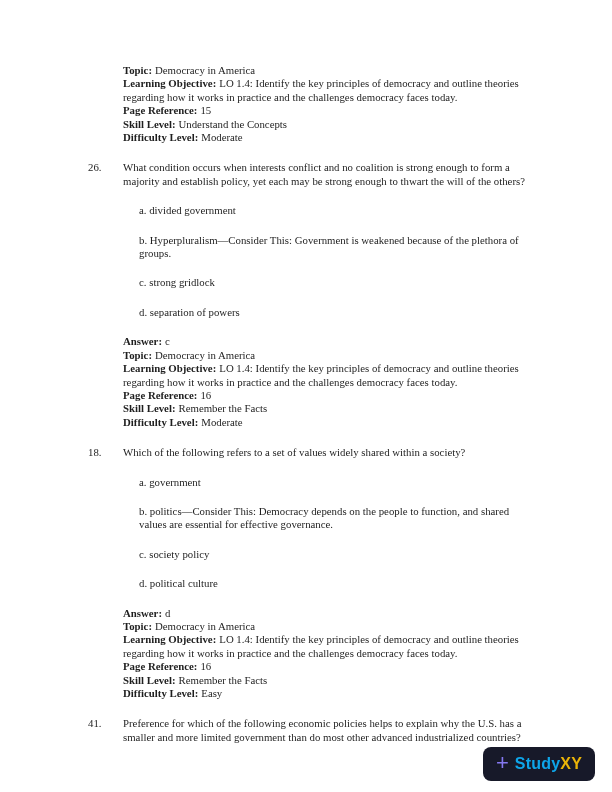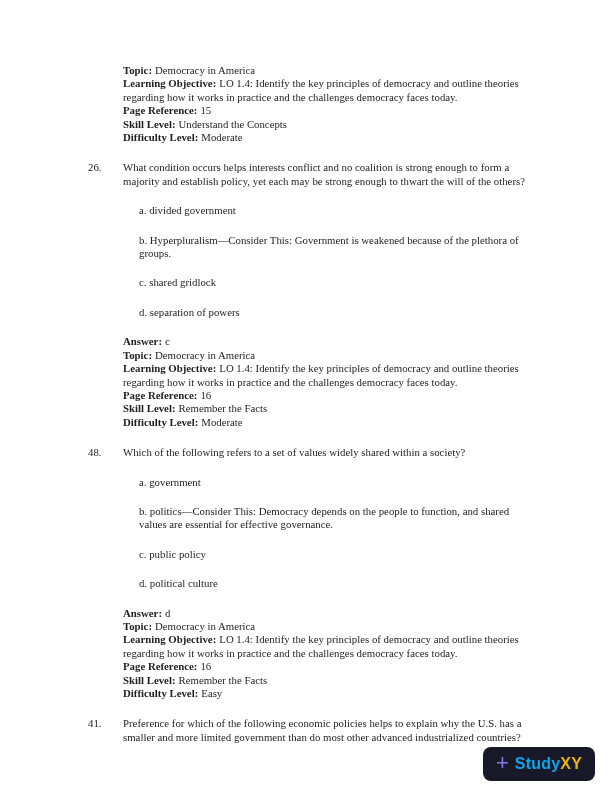--- a/index.html
+++ b/index.html
@@ -63,48 +63,48 @@
       <div class="meta-line"><b class="lbl">Learning Objective:</b><span>LO 1.4: Identify the key principles of democracy and outline theories regarding how it works in practice and the challenges democracy faces today.</span></div>
       <div class="meta-line"><b class="lbl">Page Reference:</b><span>15</span></div>
       <div class="meta-line"><b class="lbl">Skill Level:</b><span>Understand the Concepts</span></div>
       <div class="meta-line"><b class="lbl">Difficulty Level:</b><span>Moderate</span></div>
     </section>
 
     <section class="block">
       <div class="qrow">
         <span class="qnum">26.</span>
         <div class="qbody">
-          <p class="qtext">What condition occurs helps interests conflict and no coalition is strong enough to form a majority and establish policy, yet each may be strong enough to thwart the will of the others?</p>
+          <p class="qtext">What condition occurs when interests conflict and no coalition is strong enough to form a majority and establish policy, yet each may be strong enough to thwart the will of the others?</p>
           <div class="choices">
             <div class="choice">a. divided government</div>
             <div class="choice">b. Hyperpluralism—Consider This: Government is weakened because of the plethora of groups.</div>
-            <div class="choice">c. shared gridlock</div>
+            <div class="choice">c. strong gridlock</div>
             <div class="choice">d. separation of powers</div>
           </div>
           <div class="meta">
             <div class="meta-line"><b class="lbl">Answer:</b><span>c</span></div>
             <div class="meta-line"><b class="lbl">Topic:</b><span>Democracy in America</span></div>
             <div class="meta-line"><b class="lbl">Learning Objective:</b><span>LO 1.4: Identify the key principles of democracy and outline theories regarding how it works in practice and the challenges democracy faces today.</span></div>
             <div class="meta-line"><b class="lbl">Page Reference:</b><span>16</span></div>
             <div class="meta-line"><b class="lbl">Skill Level:</b><span>Remember the Facts</span></div>
             <div class="meta-line"><b class="lbl">Difficulty Level:</b><span>Moderate</span></div>
           </div>
         </div>
       </div>
     </section>
 
     <section class="block">
       <div class="qrow">
-        <span class="qnum">48.</span>
+        <span class="qnum">18.</span>
         <div class="qbody">
           <p class="qtext">Which of the following refers to a set of values widely shared within a society?</p>
           <div class="choices">
             <div class="choice">a. government</div>
             <div class="choice">b. politics—Consider This: Democracy depends on the people to function, and shared values are essential for effective governance.</div>
-            <div class="choice">c. public policy</div>
+            <div class="choice">c. society policy</div>
             <div class="choice">d. political culture</div>
           </div>
           <div class="meta">
             <div class="meta-line"><b class="lbl">Answer:</b><span>d</span></div>
             <div class="meta-line"><b class="lbl">Topic:</b><span>Democracy in America</span></div>
             <div class="meta-line"><b class="lbl">Learning Objective:</b><span>LO 1.4: Identify the key principles of democracy and outline theories regarding how it works in practice and the challenges democracy faces today.</span></div>
             <div class="meta-line"><b class="lbl">Page Reference:</b><span>16</span></div>
             <div class="meta-line"><b class="lbl">Skill Level:</b><span>Remember the Facts</span></div>
             <div class="meta-line"><b class="lbl">Difficulty Level:</b><span>Easy</span></div>
           </div>

